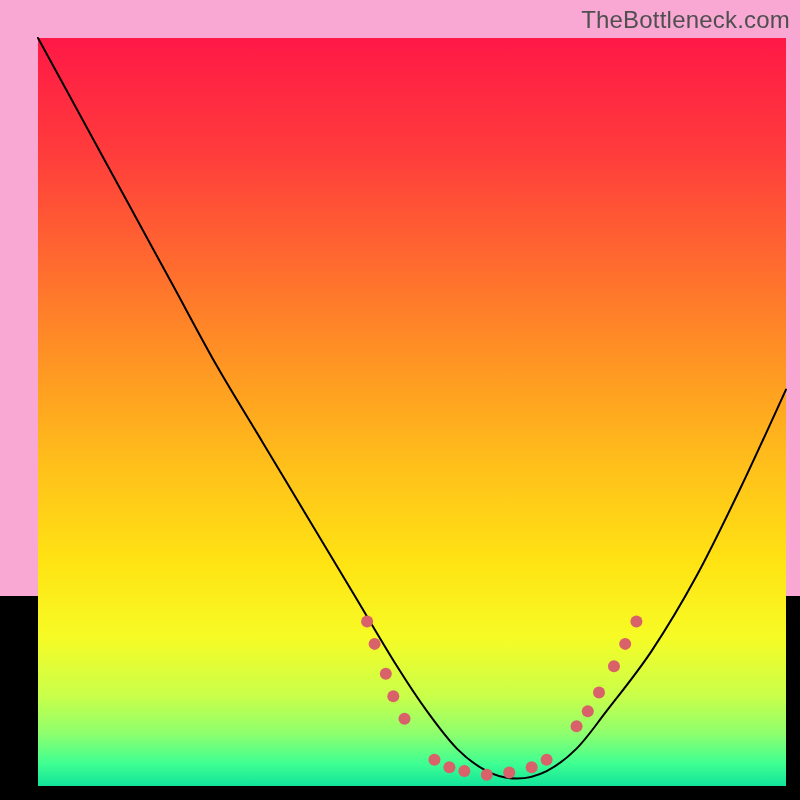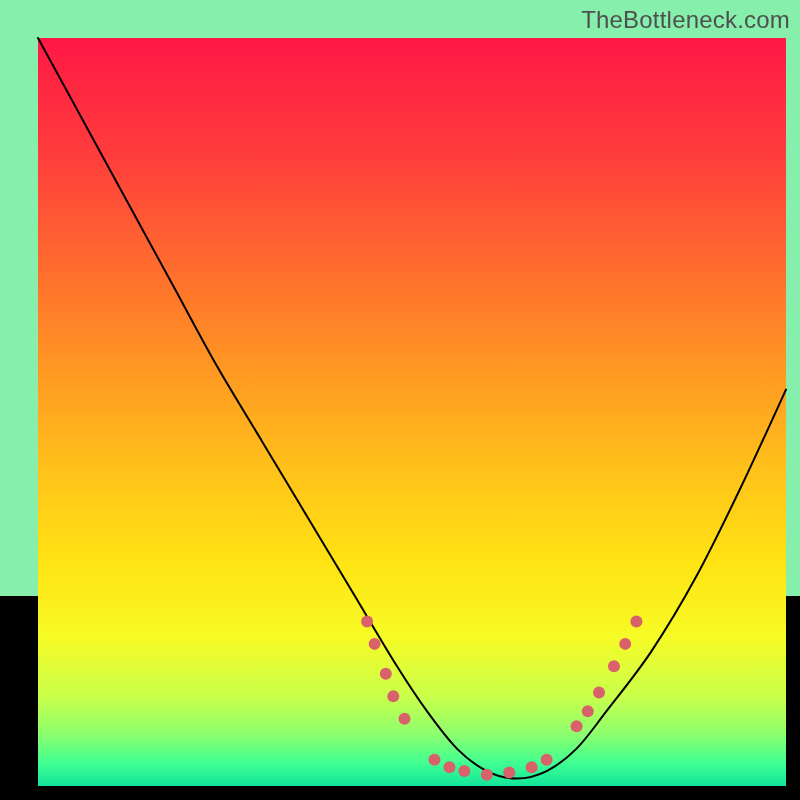--- a/index.html
+++ b/index.html
@@ -8,21 +8,21 @@
     width: 800px;
     height: 800px;
     background: #000;
     overflow: hidden;
     font-family: Arial, Helvetica, sans-serif;
   }
   .frame {
     position: relative;
     width: 800px;
     height: 596px;
-    background: #86efac;
+    background: #f9a8d4;
   }
   svg {
     display: block;
     position: absolute;
     top: 0;
     left: 0;
   }
   .watermark {
     position: absolute;
     top: 6px;

